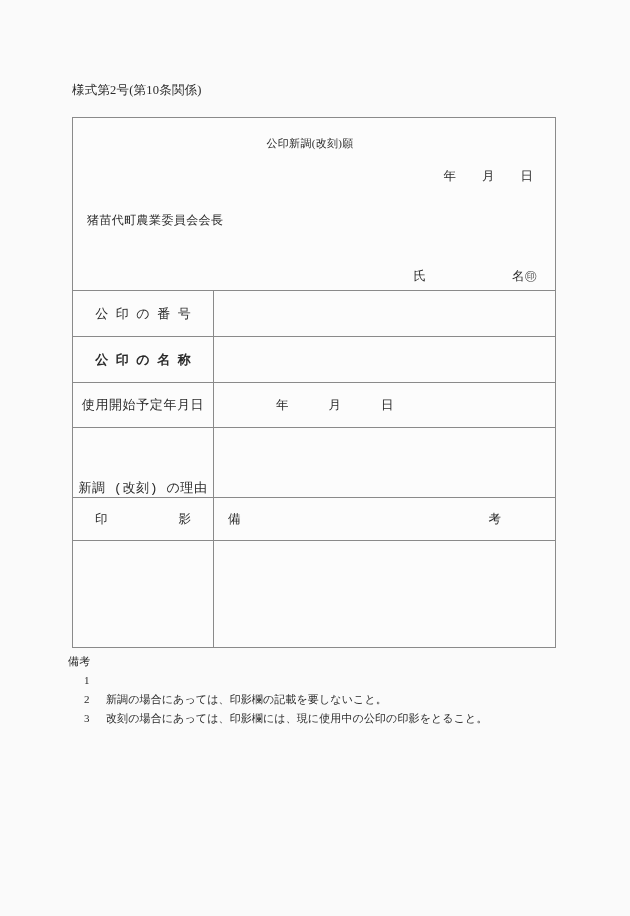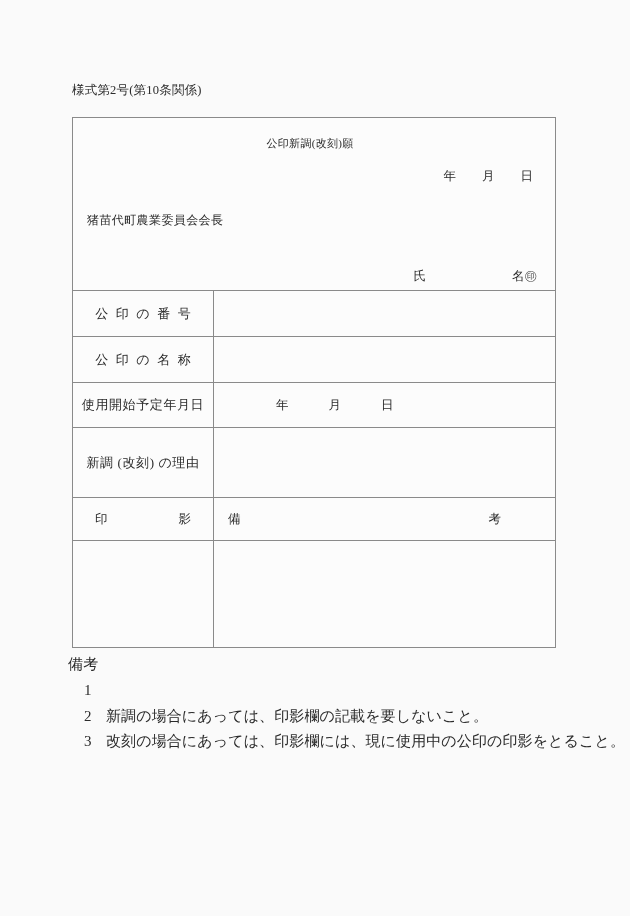--- a/index.html
+++ b/index.html
@@ -112,27 +112,27 @@
   .cell-value {
     flex: 1;
     box-sizing: border-box;
     display: flex;
     align-items: center;
     font-size: 12.5px;
     padding-left: 10px;
   }
 
   .row-number  { height: 46px; }
-  .row-name    { height: 46px; }
+  .row-name    { height: 46px; font-weight: bold; }
   .row-date    { height: 45px; }
   .row-reason  { height: 70px; }
   .row-header  { height: 43px; }
   .row-blank   { height: 107px; }
 
-  .row-reason .cell-label { align-items: center; }
+  .row-reason .cell-label { align-items: flex-end; font-family: Liberation Mono, monospace; }
   .row-blank .cell-label,
   .row-blank .cell-value { align-items: flex-start; }
 
   .spaced-label {
     display: inline-block;
     letter-spacing: 7.5px;
     text-indent: 7.5px;
   }
   .tight-label {
     display: inline-block;
@@ -162,21 +162,21 @@
     justify-content: space-between;
     padding: 0 54px 0 14px;
     font-size: 12.5px;
   }
 
   
   .notes {
     position: absolute;
     left: 68px;
     top: 652px;
-    font-size: 15px;
+    font-size: 11px;
     line-height: 1.72;
   }
   .notes-title {
     letter-spacing: 0.3px;
   }
   .note-item {
     display: flex;
     padding-left: 16px;
     white-space: nowrap;
   }

